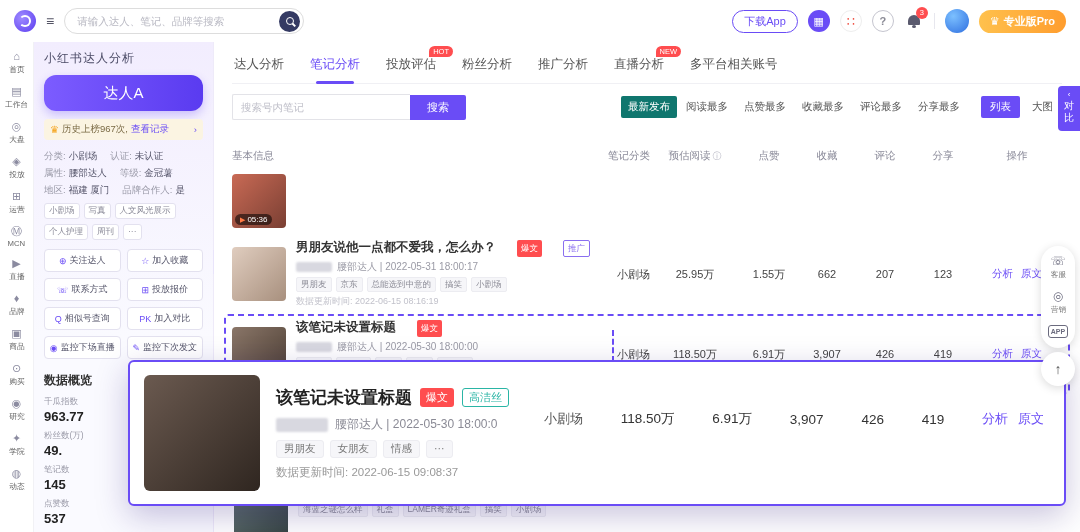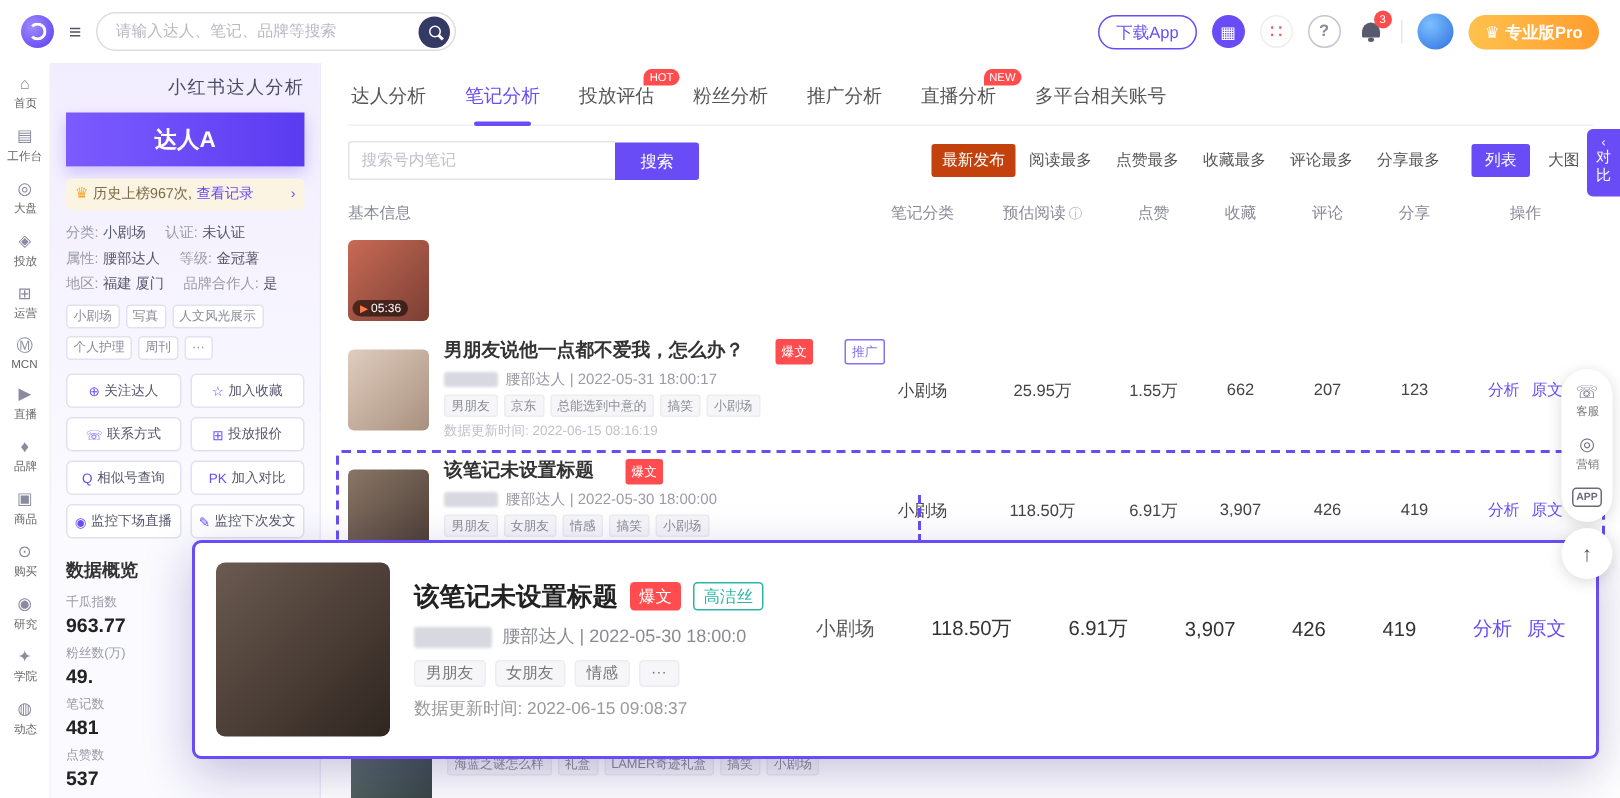--- a/index.html
+++ b/index.html
@@ -33,22 +33,22 @@
   .pro-pill{display:flex;align-items:center;gap:4px;background:linear-gradient(90deg,#ffc14d,#ff9d2e);color:#fff;font-size:11px;font-weight:bold;padding:4px 11px;border-radius:13px;cursor:pointer;white-space:nowrap}
 
   
   .rail{position:absolute;left:0;top:42px;bottom:0;width:34px;border-right:1px solid #f1f1f5;display:flex;flex-direction:column;align-items:center;padding-top:4px;background:#fff}
   .rail-item{display:flex;flex-direction:column;align-items:center;width:100%;padding:4px 0 5px;color:#6b6b80;cursor:pointer}
   .rail-item .ri{font-size:11px;height:13px;line-height:13px;color:#8b8ba0}
   .rail-item .rl{font-size:9px;transform:scale(.86);white-space:nowrap;color:#666}
 
   
   .panel{position:absolute;left:34px;top:42px;bottom:0;width:180px;background:linear-gradient(180deg,#f2edfe,#fafaff 60%);padding:8px 10px;border-right:1px solid #eeeaf9}
-  .panel-title{text-align:right;font-size:12px;color:#4b4b66;margin-bottom:8px;letter-spacing:1px}
-  .name-btn{height:36px;border-radius:0;background:linear-gradient(90deg,#7c5cff,#5a3bf0);color:#fff;font-size:15px;font-weight:bold;display:flex;align-items:center;justify-content:center;box-shadow:0 4px 10px rgba(106,76,246,.3);cursor:pointer}
+  .panel-title{text-align:left;font-size:12px;color:#4b4b66;margin-bottom:8px;letter-spacing:1px}
+  .name-btn{height:36px;border-radius:12px;background:linear-gradient(90deg,#7c5cff,#5a3bf0);color:#fff;font-size:15px;font-weight:normal;display:flex;align-items:center;justify-content:center;box-shadow:0 4px 10px rgba(106,76,246,.3);cursor:pointer}
   .history{display:flex;align-items:center;gap:3px;font-size:9.5px;color:#7a6a45;background:#fbf4e2;border-radius:4px;padding:4px 6px;margin:8px 0 7px;cursor:pointer;white-space:nowrap}
   .history .crown{color:#f5a623;font-size:10px}
   .history .hl-link{color:#6a4cf6}
   .history .h-arrow{color:#6a4cf6;margin-left:auto}
   .info-line{display:flex;align-items:center;gap:3px;font-size:9.5px;line-height:17px;white-space:nowrap}
   .ik{color:#9a9aa8}
   .iv{color:#55556a}
   .pair2{margin-left:10px}
   .sign-link{color:#4a7af5;cursor:pointer}
   .ptags{display:flex;flex-wrap:wrap;gap:4px;margin-top:5px}
@@ -69,27 +69,27 @@
   .tab{position:relative;cursor:pointer;white-space:nowrap}
   .tab.active{color:#6a4cf6;font-weight:normal}
   .tab.active::after{content:"";position:absolute;left:6px;right:6px;bottom:-11px;height:3px;background:#6a4cf6;border-radius:2px}
   .tab-badge{position:absolute;top:-10px;right:-17px;background:#ff4d4f;color:#fff;font-size:7.5px;padding:0 4px;border-radius:6px 6px 6px 0;line-height:11px;font-weight:normal}
   .filterbar{display:flex;align-items:center;margin-top:10px}
   .note-search{width:178px;height:25px;border:1px solid #e3e3e8;border-right:0;border-radius:2px 0 0 2px;padding:12px 8px;font-size:10.5px;outline:none}
   .note-search::placeholder{color:#c0c0ca}
   .search-go{height:25px;width:56px;background:#6a4cf6;color:#fff;font-size:11px;border:0;border-radius:0 2px 2px 0;cursor:pointer}
   .sorts{margin-left:auto;display:flex;align-items:center;gap:2px;font-size:10.5px;color:#555}
   .sort{padding:4px 7px;border-radius:2px;cursor:pointer;white-space:nowrap}
-  .sort.active{background:#c2410c;color:#fff}
+  .sort.active{background:#0f766e;color:#fff}
   .views{display:flex;gap:3px;margin-left:14px;font-size:10.5px}
   .view{padding:4px 9px;color:#555;cursor:pointer;border-radius:2px;white-space:nowrap}
   .view.active{background:#6a4cf6;color:#fff}
-  .thead{display:flex;align-items:center;margin-top:10px;padding:5px 0;font-size:10.5px;color:#8a8a99}
+  .thead{display:flex;align-items:center;margin-top:24px;padding:5px 0;font-size:10.5px;color:#8a8a99}
   .col-info{flex:1;display:flex;align-items:center;gap:10px;min-width:0}
-  .c-cat{width:70px;text-align:center}
+  .c-cat{width:70px;text-align:right}
   .c-read{width:90px;text-align:center}
   .c-num{width:58px;text-align:center}
   .c-op{width:90px;text-align:center}
   .info-i{font-size:9px;color:#b8b8c4;margin-left:2px}
   .trow{display:flex;align-items:center;padding:6px 0}
   .thumb{width:54px;height:54px;border-radius:4px;flex:none;position:relative;overflow:hidden}
   .t1{background:linear-gradient(135deg,#c96a55,#7a3f33)}
   .t2{background:linear-gradient(135deg,#e0cdbf,#a8907e)}
   .t3{background:linear-gradient(135deg,#8a7668,#4a3c33)}
   .t4{background:linear-gradient(135deg,#bdb3a6,#7d7266)}
@@ -308,21 +308,21 @@
       <div class="stat">
           <div class="sl">千瓜指数</div>
           <div class="sv">963.77</div>
         </div>
       <div class="stat">
           <div class="sl">粉丝数(万)</div>
           <div class="sv">49.</div>
         </div>
       <div class="stat">
           <div class="sl">笔记数</div>
-          <div class="sv">481</div>
+          <div class="sv">145</div>
         </div>
       <div class="stat">
           <div class="sl">点赞数</div>
           <div class="sv">537</div>
         </div>
     </div>
     <div class="stats-note">该数据统计时间:</div>
     <div class="collapse">»</div>
   </aside>
 

